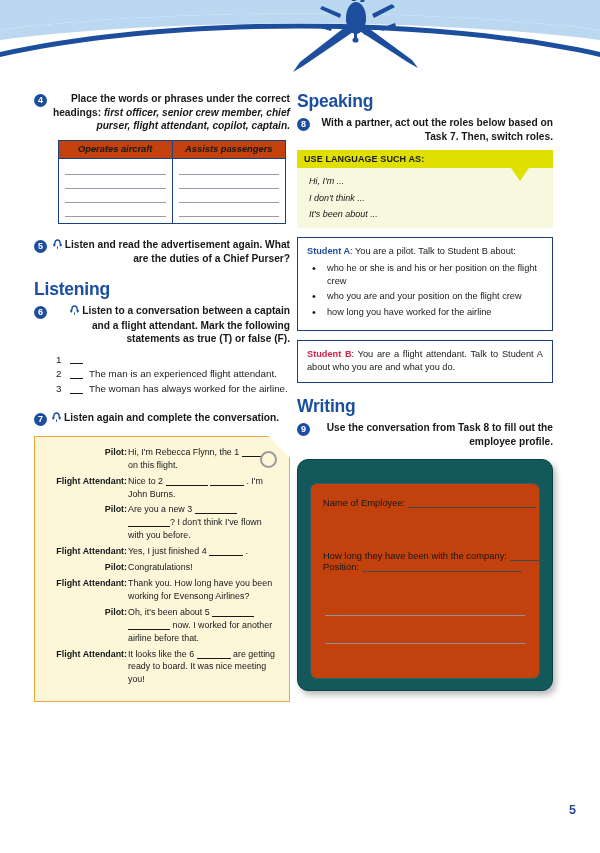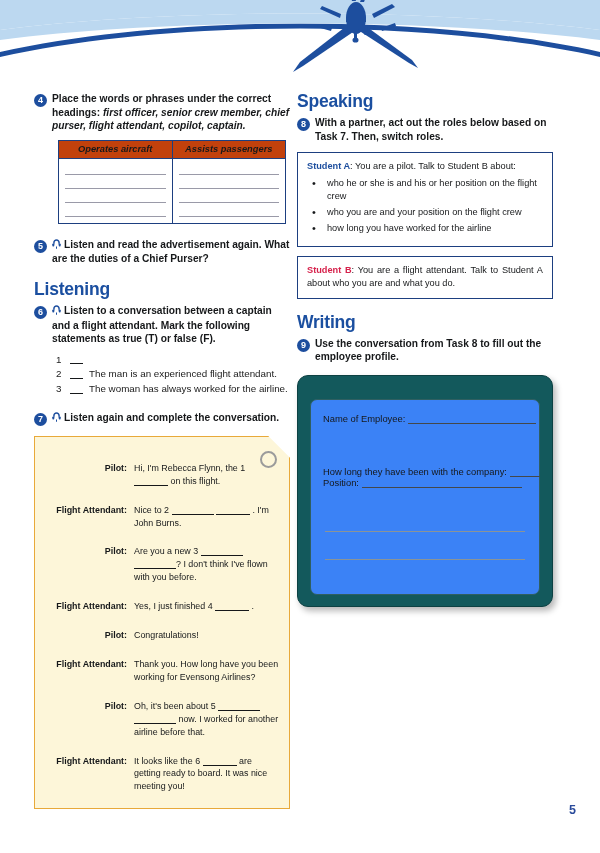--- a/index.html
+++ b/index.html
@@ -29,21 +29,21 @@
 
   
   .task{display:flex;align-items:flex-start;gap:5px;margin-bottom:7px;}
   .badge{
     flex:0 0 auto;width:13px;height:13px;border-radius:50%;
     background:#1d4e9e;color:#fff;font-size:9px;font-weight:700;
     display:flex;align-items:center;justify-content:center;
     margin-top:2px;line-height:1;font-family:"Liberation Sans",sans-serif;
   }
   .task-body{
-    font-size:10.2px;line-height:1.33;font-weight:700;color:#16181a;
+    font-size:10.2px;line-height:1.33;font-weight:700;color:#16181a;text-align:right;
   }
   .task-body .it{font-style:italic;font-weight:700;}
   .audio-ico{display:inline-block;vertical-align:-1px;margin-right:3px;}
 
   
   .tbl{
     width:228px;margin:6px 0 0 24px;border-collapse:collapse;
     border:1.6px solid #1d3f80;table-layout:fixed;
   }
   .tbl th{
@@ -68,21 +68,21 @@
     position:relative;width:256px;margin-top:10px;
     background:#fdf6d9;border:1.4px solid #e8a93a;
     -webkit-clip-path:polygon(0 0,calc(100% - 22px) 0,100% 22px,100% 100%,0 100%);
     clip-path:polygon(0 0,calc(100% - 22px) 0,100% 22px,100% 100%,0 100%);
     padding:9px 10px 12px 8px;box-sizing:border-box;
   }
   .tag-hole{
     position:absolute;right:12px;top:14px;width:13px;height:13px;
     border-radius:50%;background:#fdf6d9;border:2px solid #9b9b9b;
   }
-  .conv-row{display:flex;gap:7px;margin-bottom:3px;margin-top:16px;}
+  .conv-row{display:flex;gap:1px;margin-bottom:3px;}
   .conv-spk{
     flex:0 0 84px;text-align:right;font-size:8.9px;font-weight:700;
     color:#16181a;line-height:1.45;
   }
   .conv-txt{flex:1;font-size:8.9px;line-height:1.45;color:#16181a;}
   .bl{display:inline-block;border-bottom:1px solid #16181a;vertical-align:-2px;}
   .bl-s{width:34px;}
   .bl-m{width:42px;}
 
   
@@ -127,21 +127,21 @@
     margin-top:11px;width:256px;box-sizing:border-box;
     background:#13595c;border:1.5px solid #0d4143;border-radius:11px;
     padding:12px 12px 11px 12px;
     box-shadow:3px 4px 6px rgba(0,0,0,0.28);
   }
   .card-h{
     color:#ffffff;font-size:13.2px;font-weight:700;line-height:1.28;
   }
   .card-h .brand{color:#f0c040;font-style:italic;}
   .card-body{
-    margin-top:11px;background:#3b82f6;border:1px solid #2f5f61;
+    margin-top:11px;background:#c2410c;border:1px solid #2f5f61;
     border-radius:7px;padding:13px 12px 14px 12px;min-height:196px;box-sizing:border-box;
   }
   .fld{font-size:9.4px;color:#16181a;margin-bottom:42px;white-space:nowrap;}
   .fld:last-of-type{margin-bottom:0;}
   .fline{
     display:inline-block;border-bottom:1px solid #44484a;vertical-align:-2px;
   }
   .fline-long{width:128px;}
   .fline-pos{width:160px;}
   .fline-short{width:30px;}
@@ -323,20 +323,31 @@
 
   <div class="col col-right">
 
     <div class="section-head first">Speaking</div>
 
     <div class="task">
       <div class="badge">8</div>
       <div class="task-body">With a partner, act out the roles below based on Task 7. Then, switch roles.</div>
     </div>
 
+    <div class="ulbox">
+      <div class="ul-head">
+        <span>USE LANGUAGE SUCH AS:</span>
+        <span class="ul-tail"></span>
+      </div>
+      <div class="ul-body">
+        <p>Hi, I'm ...</p>
+        <p>I don't think ...</p>
+        <p>It's been about ...</p>
+      </div>
+    </div>
 
     <div class="stbox">
       <p class="st-p"><span class="st-lab st-a">Student A</span><span class="st-txt">: You are a pilot. Talk to Student B about:</span></p>
       <ul class="bullets">
         <li>who he or she is and his or her position on the flight crew</li>
         <li>who you are and your position on the flight crew</li>
         <li>how long you have worked for the airline</li>
       </ul>
     </div>
 

